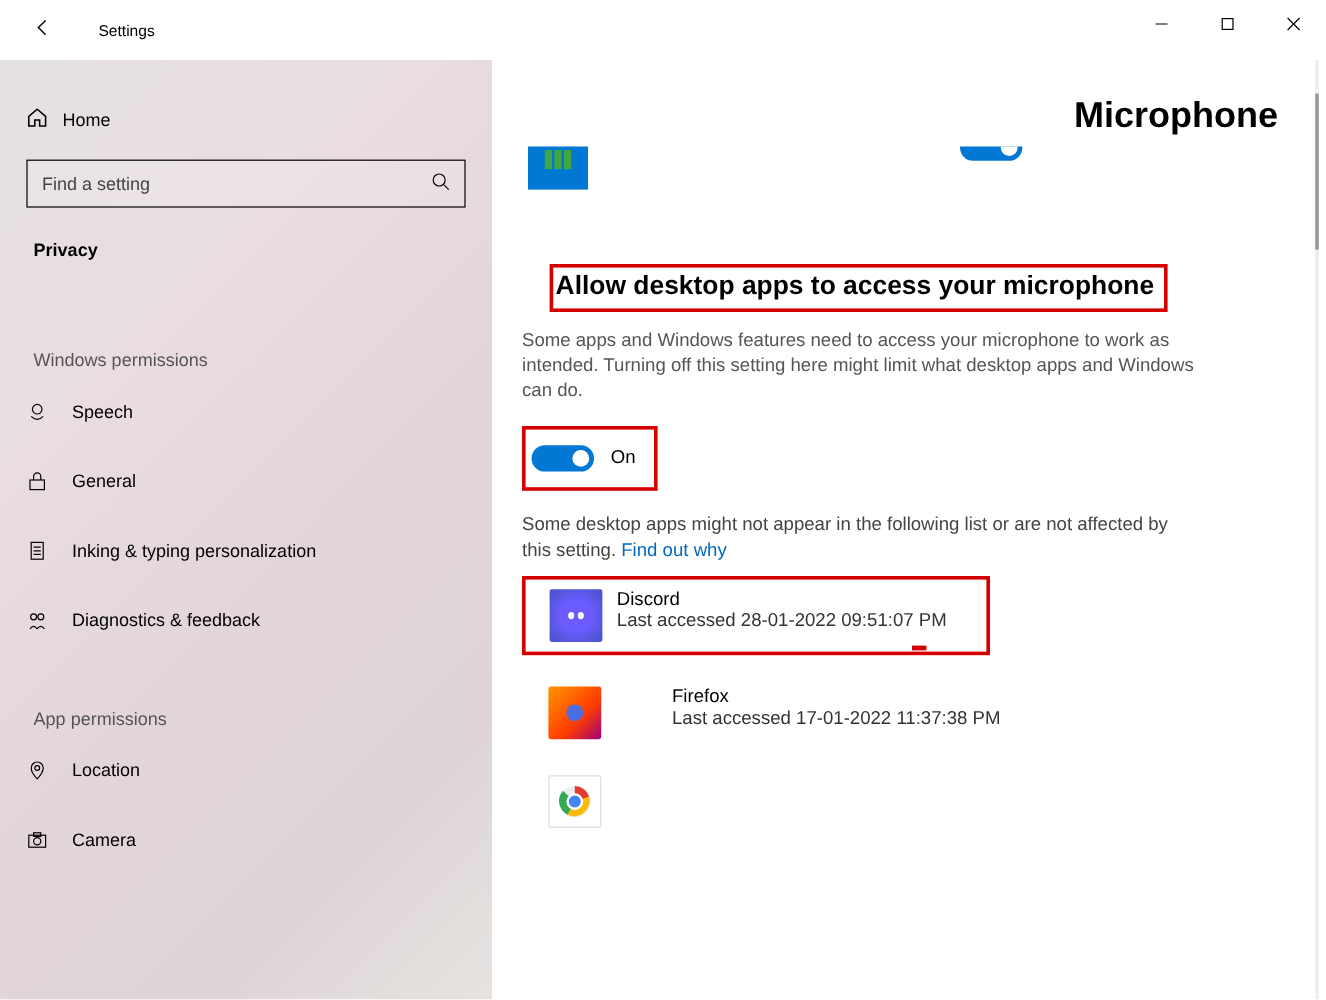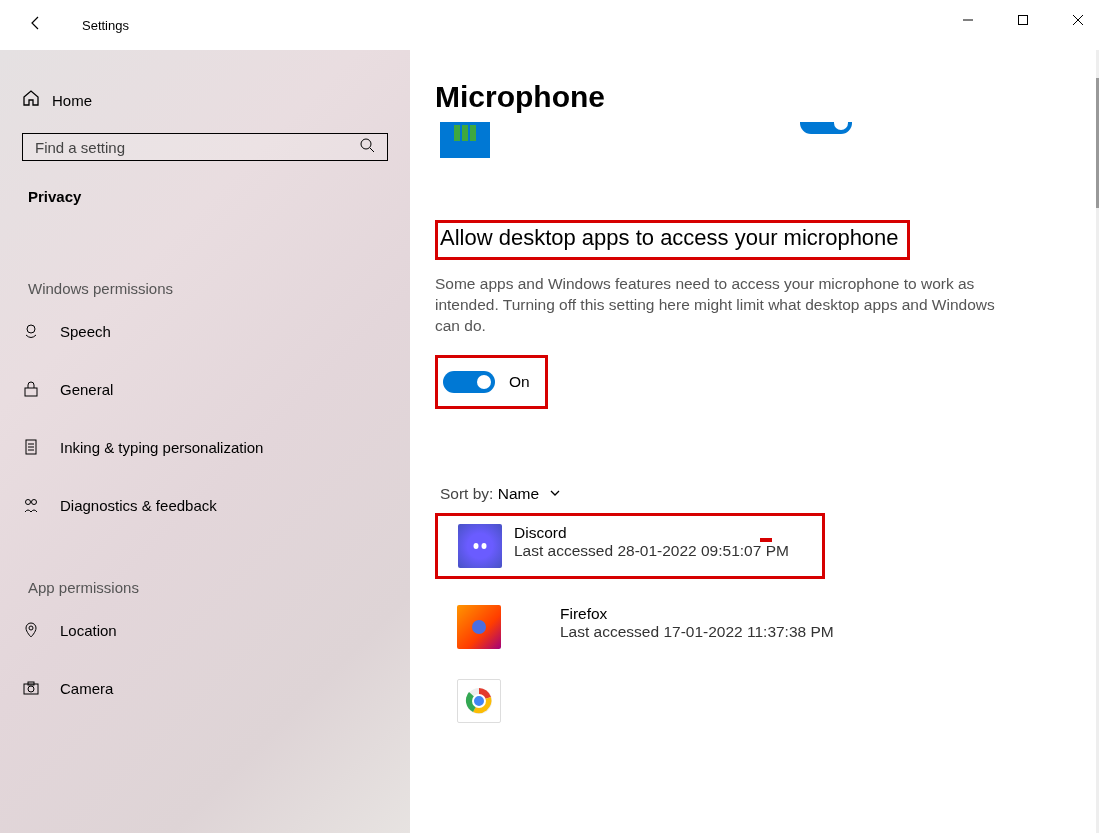--- a/index.html
+++ b/index.html
@@ -49,21 +49,21 @@
     position: relative;
     padding-top: 30px;
   }
   .home-row {
     display:flex; align-items:center; padding: 0 0 0 22px; height:40px;
   }
   .home-row .icon { width:30px; }
   .home-row .lbl { font-size:15px; }
   .searchbox {
     margin: 13px 22px 0 22px;
-    height: 28px;
+    height: 40px;
     border: 1px solid #000;
     background: rgba(255,255,255,0.15);
     display:flex;
     align-items:center;
     padding: 0 12px;
     justify-content: space-between;
   }
   .searchbox .ph { color:#444; font-size:15px; }
   .cat-label {
     padding: 27px 0 0 28px;
@@ -89,20 +89,21 @@
   .main {
     flex:1;
     padding: 30px 40px 0 25px;
     position:relative;
     overflow:hidden;
   }
   .page-title {
     font-size: 30px;
     font-weight:600;
     margin-bottom: 8px;
+    text-align: right;
   }
   .clipped {
     position:relative;
     height: 38px;
     overflow:hidden;
     margin-bottom: 60px;
   }
   .clipped .iconbox {
     width:50px; height:50px; background:#0078d4;
     position:absolute; left:5px; top:-14px;
@@ -110,25 +111,26 @@
   }
   .clipped .toggle-faint {
     position:absolute; left:365px; top:-10px;
     width:52px; height:22px; background:#0078d4; border-radius:11px;
   }
   .clipped .toggle-faint::after{
     content:""; width:14px; height:14px; border-radius:50%; background:#fff;
     position:absolute; right:4px; top:4px;
   }
   .section-heading {
-    font-size: 22px; font-weight:400;
+    font-size: 22px; font-weight:700;
     border:3px solid #d60000;
     display:inline-block;
     padding: 2px 8px 6px 2px;
     margin-bottom: 14px;
+    margin-left: 23px;
   }
   .section-desc {
     font-size:15.5px; color:#555; max-width:560px; line-height:1.35;
     margin-bottom: 18px;
   }
   .toggle-wrap {
     border:3px solid #d60000;
     display:inline-flex;
     align-items:center;
     padding: 13px 15px 13px 5px;
@@ -311,30 +313,24 @@
     </div>
 
     <div class="section-heading">Allow desktop apps to access your microphone</div>
     <div class="section-desc">Some apps and Windows features need to access your microphone to work as intended. Turning off this setting here might limit what desktop apps and Windows can do.</div>
 
     <div class="toggle-wrap">
       <div class="toggle"></div>
       <div class="toggle-lbl">On</div>
     </div>
 
-
-    <div class="sort-row">
-      <span>Sort by:</span>
-      <span class="val">Name</span>
-      <span style="margin-left:6px;">
-        <svg width="12" height="12" viewBox="0 0 12 12">
-            <path d="M2 4 L6 8 L10 4" stroke="#000" fill="none" stroke-width="1.3"></path>
-          </svg>
-      </span>
-    </div>
+    <div class="note">
+      <span>Some desktop apps might not appear in the following list or are not affected by this setting. </span><span class="link">Find out why</span>
+    </div>
+
 
     <div class="app-row-wrap">
       <div class="app-row">
         <div class="app-icon" style="background:radial-gradient(circle,#6a5cff 40%,#4752c4 100%);">
           <svg width="24" height="18" viewBox="0 0 24 18">
               <ellipse cx="8" cy="9" rx="2.5" ry="3" fill="#fff"></ellipse>
               <ellipse cx="16" cy="9" rx="2.5" ry="3" fill="#fff"></ellipse>
             </svg>
         </div>
         <div>

